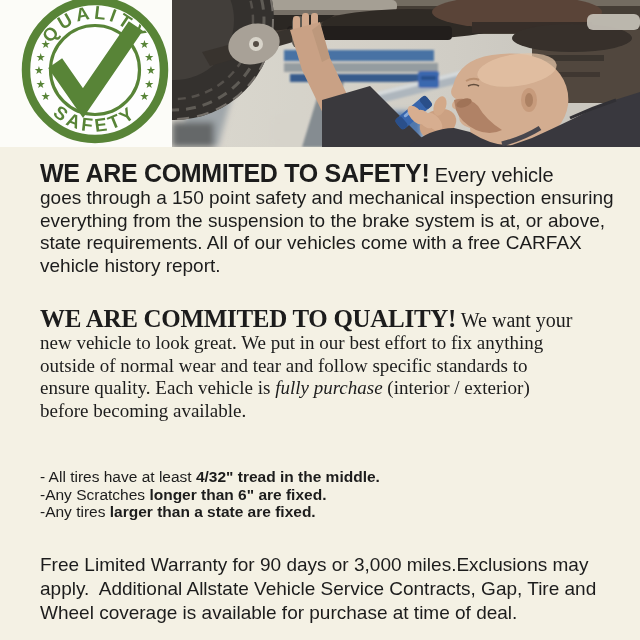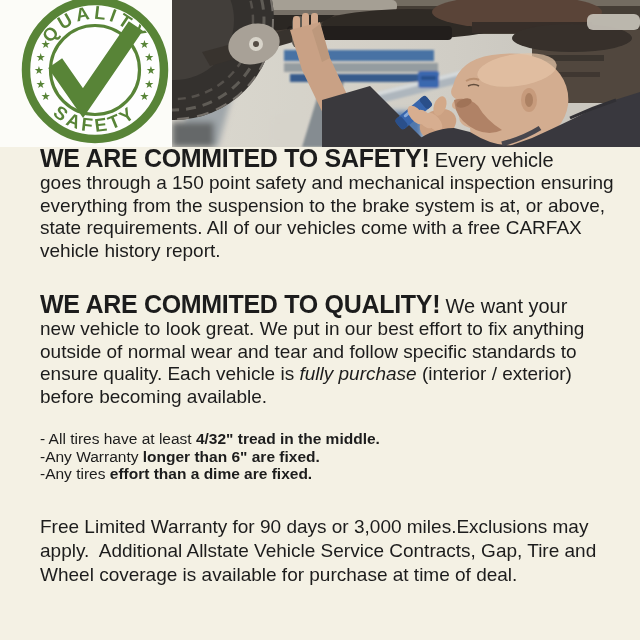--- a/index.html
+++ b/index.html
@@ -9,26 +9,26 @@
     width:640px;height:640px;margin:0 auto;overflow:hidden;position:relative;
     background:var(--bg);color:var(--ink);
     font-family:"Liberation Sans", sans-serif;
   }
   .hero{height:147px;display:flex;}
   .stamp-box{width:172px;height:147px;background:#fcfcf8;flex:none;overflow:hidden;}
   .photo{width:468px;height:147px;flex:none;overflow:hidden;}
   svg{display:block;}
   main{padding:0 24px 0 40px;}
   p.para{margin:0;font-size:19px;line-height:22.4px;white-space:pre-line;}
-  #safety-para{}
-  #quality-para{margin-top:31px;}
+  #safety-para{margin-top:15px;}
+  #quality-para{margin-top:31px;font-family:Liberation Serif, serif;}
   .para .hd{font-size:25px;font-weight:bold;letter-spacing:-0.3px;}
   .para .lead{font-size:20px;}
   .it{font-style:italic;}
-  ul.standards{list-style:none;margin:22px 0 0 0;padding:0;
+  ul.standards{list-style:none;margin:46px 0 0 0;padding:0;
     font-size:15.5px;line-height:17.6px;}
   ul.standards b{font-weight:bold;}
   #warranty-para{margin:32px 0 0 0;font-size:19px;line-height:24px;white-space:pre-wrap;}
 </style>
 </head>
 <body>
 
 <div class="flyer">
 
   <header class="hero">
@@ -184,22 +184,22 @@
 vehicle history report.</span></p>
 
     <p class="para" id="quality-para"><b class="hd">WE ARE COMMITED TO QUALITY!</b> <span class="lead">We want your</span><span>
 new vehicle to look great. We put in our best effort to fix anything
 outside of normal wear and tear and follow specific standards to
 ensure quality. Each vehicle is </span><span class="it">fully purchase</span><span> (interior / exterior)
 before becoming available.</span></p>
 
     <ul class="standards">
       <li><span>- All tires have at least </span><b>4/32" tread in the middle.</b><span></span></li>
-      <li><span>-Any Warranty </span><b>longer than 6" are fixed.</b><span></span></li>
-      <li><span>-Any tires </span><b>effort than a dime are fixed.</b><span></span></li>
+      <li><span>-Any Scratches </span><b>longer than 6" are fixed.</b><span></span></li>
+      <li><span>-Any tires </span><b>larger than a state are fixed.</b><span></span></li>
     </ul>
 
     <p id="warranty-para">Free Limited Warranty for 90 days or 3,000 miles.Exclusions may
 apply.  Additional Allstate Vehicle Service Contracts, Gap, Tire and
 Wheel coverage is available for purchase at time of deal.</p>
 
   </main>
 </div>
 
 </body></html>

